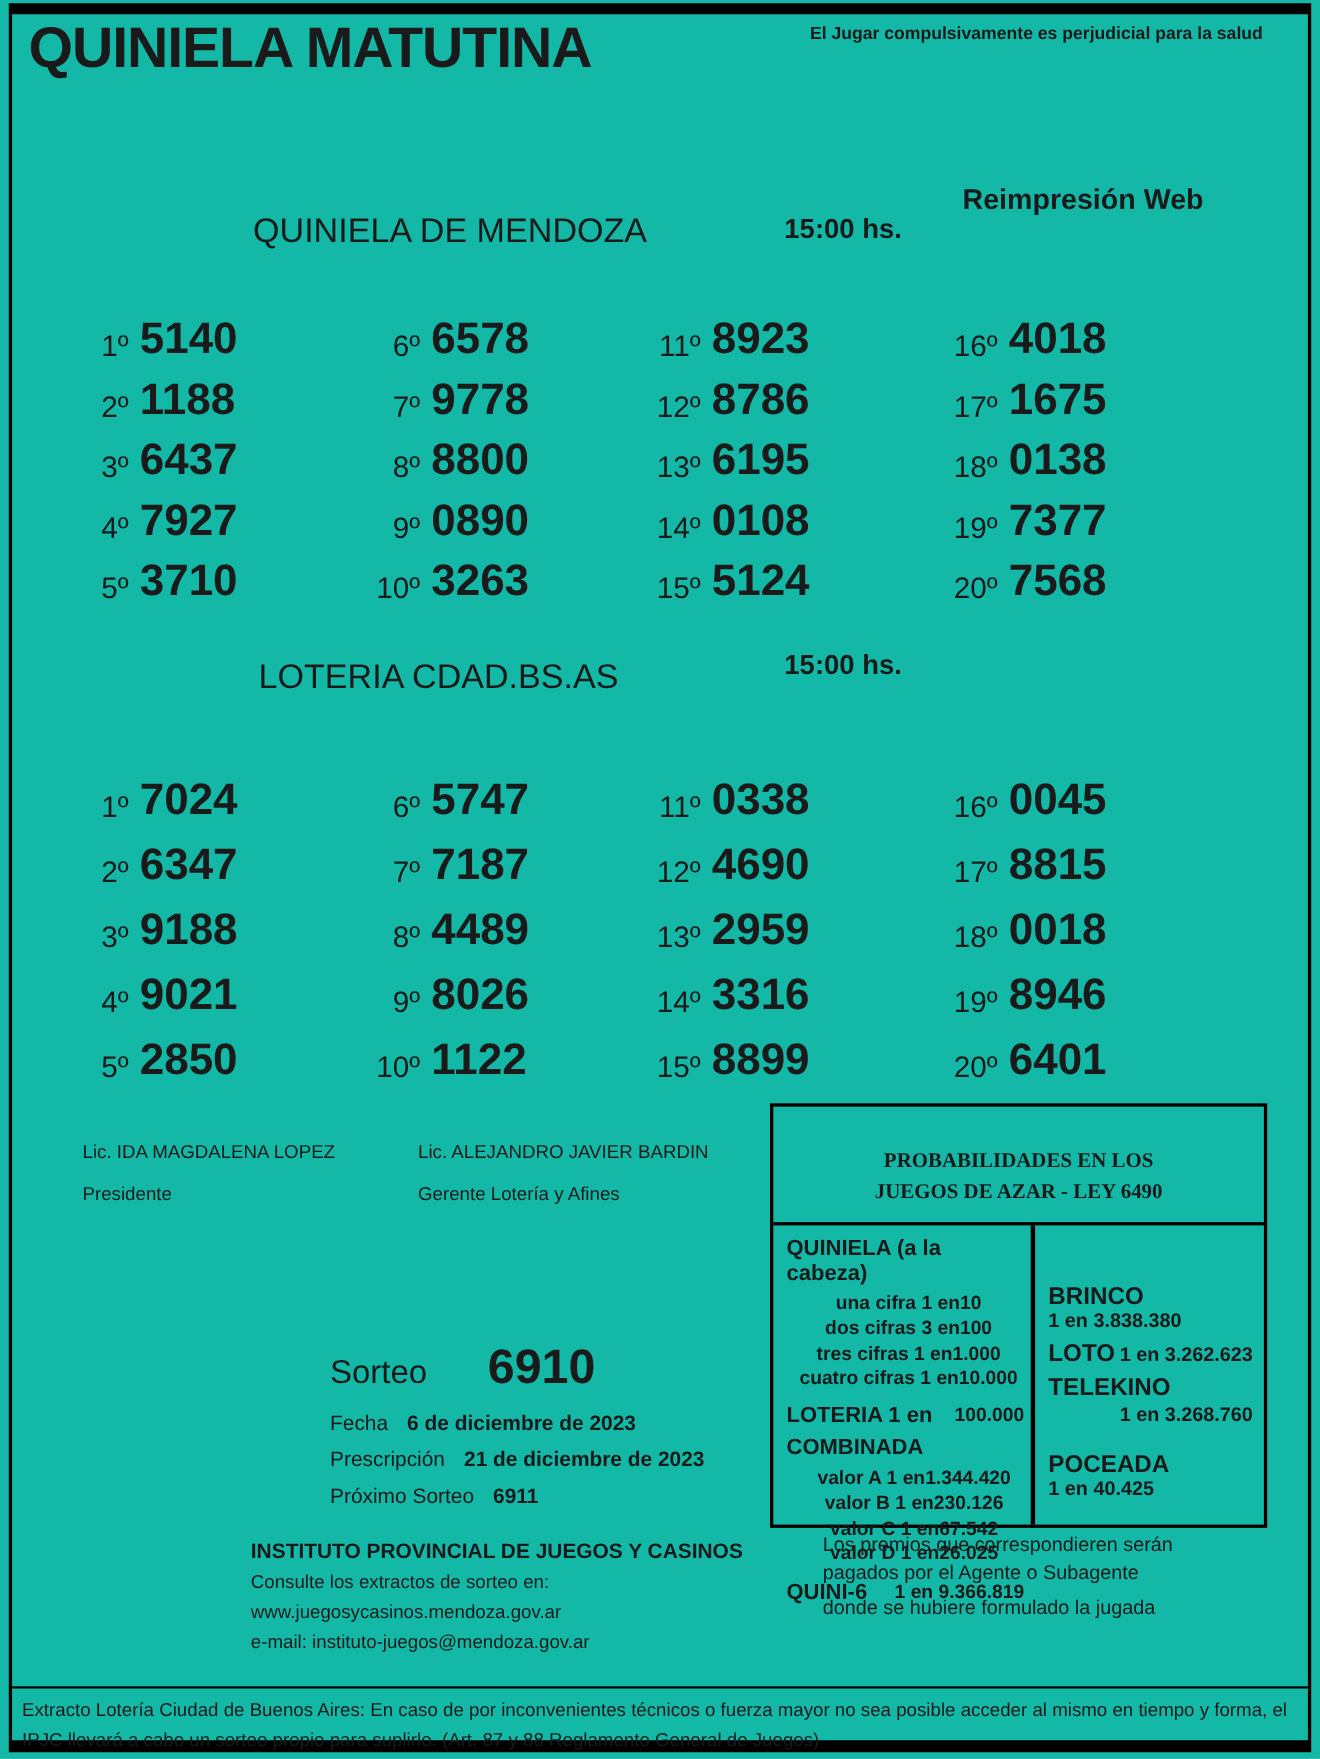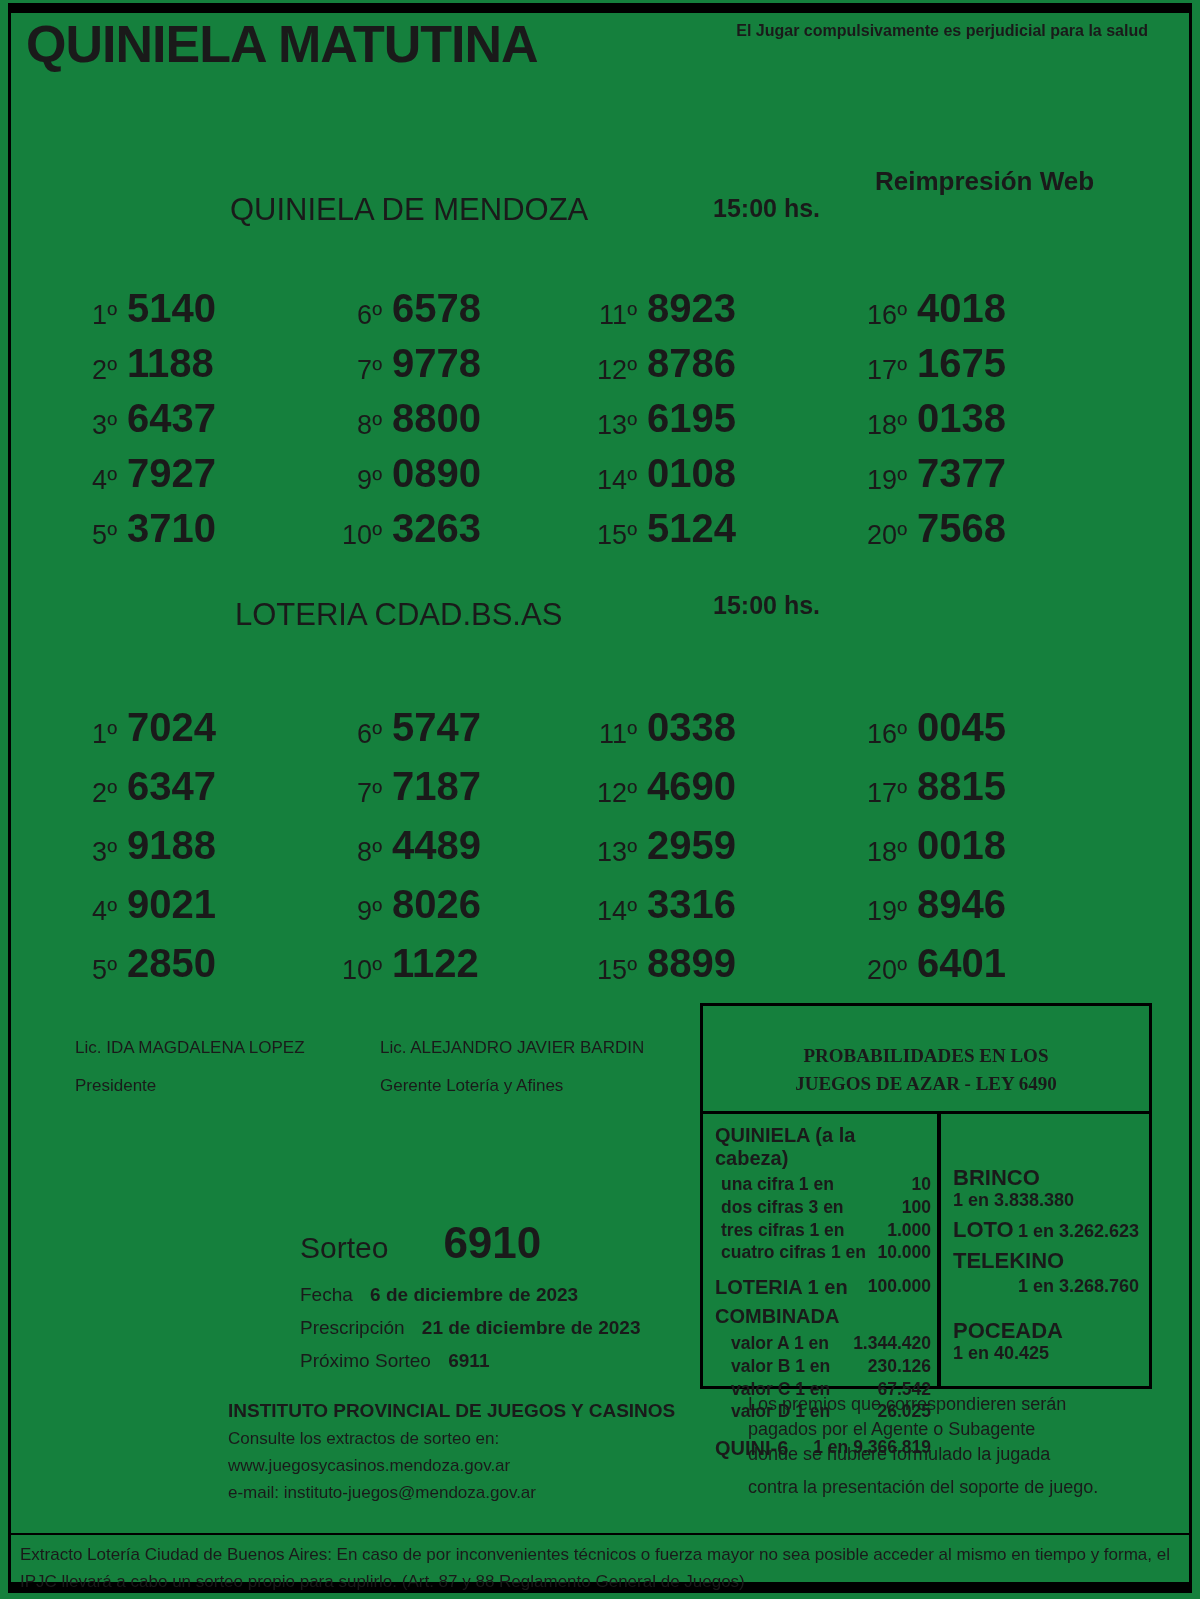--- a/index.html
+++ b/index.html
@@ -1,16 +1,16 @@
 <!DOCTYPE html>
 <html><head>
 <meta charset="utf-8">
 <style>
   html,body{margin:0;padding:0;background:#f2f2f2;}
-  .page{position:relative;width:1200px;height:1599px;background:#15803d;
+  .page{position:relative;width:1200px;height:1599px;background:#14b8a6;
         font-family:"Liberation Sans", sans-serif;color:#1a1a1a;overflow:hidden;margin:0 auto;}
   .frame{position:absolute;left:8px;top:3px;right:8px;bottom:6px;
          border:3px solid #000;border-top-width:10px;border-bottom-width:11px;pointer-events:none;}
 
   .doc-title{position:absolute;left:26px;top:14px;font-size:52px;font-weight:bold;letter-spacing:-1px;}
   .health-warning{position:absolute;right:52px;top:22px;font-size:16px;font-weight:bold;}
   .reprint{position:absolute;left:875px;top:166px;font-size:26px;font-weight:bold;}
 
   .sec-title{position:absolute;font-size:31px;font-weight:normal;}
   .sec-time{position:absolute;font-size:25px;font-weight:bold;}
@@ -42,21 +42,21 @@
 
   .prob-box{position:absolute;left:700px;top:1003px;width:452px;height:386px;
             border:3px solid #000;box-sizing:border-box;display:flex;flex-direction:column;}
   .prob-head{border-bottom:3px solid #000;text-align:center;font-weight:bold;font-size:19px;
              padding:36px 0 14px 0;line-height:1.45;font-family:Liberation Serif, serif;}
   .prob-body{flex:1;display:flex;min-height:0;}
   .prob-left{width:238px;box-sizing:border-box;border-right:4px solid #000;
              padding:10px 6px 6px 12px;font-weight:bold;}
   .prob-right{flex:1;box-sizing:border-box;padding:52px 10px 0 12px;}
   .q-head{font-size:20px;margin-bottom:3px;}
-  .kvrow{display:flex;justify-content:space-between;font-size:17.5px;line-height:1.3;padding-left:6px;}
+  .kvrow{display:flex;justify-content:center;font-size:17.5px;line-height:1.3;padding-left:6px;}
   .kvrow .v{text-align:right;}
   .loteria-row{display:flex;justify-content:space-between;font-size:17.5px;margin-top:12px;}
   .loteria-row .k{font-size:20px;}
   .comb-head{font-size:20px;margin-top:6px;margin-bottom:4px;}
   .comb .kvrow{padding-left:16px;}
   .quini-row{display:flex;justify-content:space-between;font-size:17.5px;margin-top:14px;}
   .quini-row .k{font-size:20px;}
   .pr-row{display:flex;flex-wrap:wrap;align-items:flex-end;justify-content:space-between;
           margin-bottom:7px;font-weight:bold;}
   .pr-name{font-size:22px;line-height:1.1;}
@@ -357,21 +357,20 @@
           </div>
         </div>
     </div>
   </div>
 
   <div class="advert">
     <div id="advert-lines">
         <div class="a-line">Los premios que correspondieren serán</div>
         <div class="a-line">pagados por el Agente o Subagente</div>
         <div class="a-line">donde se hubiere formulado la jugada</div>
-        <div class="a-line">contra la presentación del soporte de juego.</div>
       </div>
   </div>
 
   <div class="institute">
     <div class="i-name">INSTITUTO PROVINCIAL DE JUEGOS Y CASINOS</div>
     <div class="i-line">Consulte los extractos de sorteo en:</div>
     <div class="i-line">www.juegosycasinos.mendoza.gov.ar</div>
     <div class="i-line">e-mail:  instituto-juegos@mendoza.gov.ar</div>
   </div>
 

